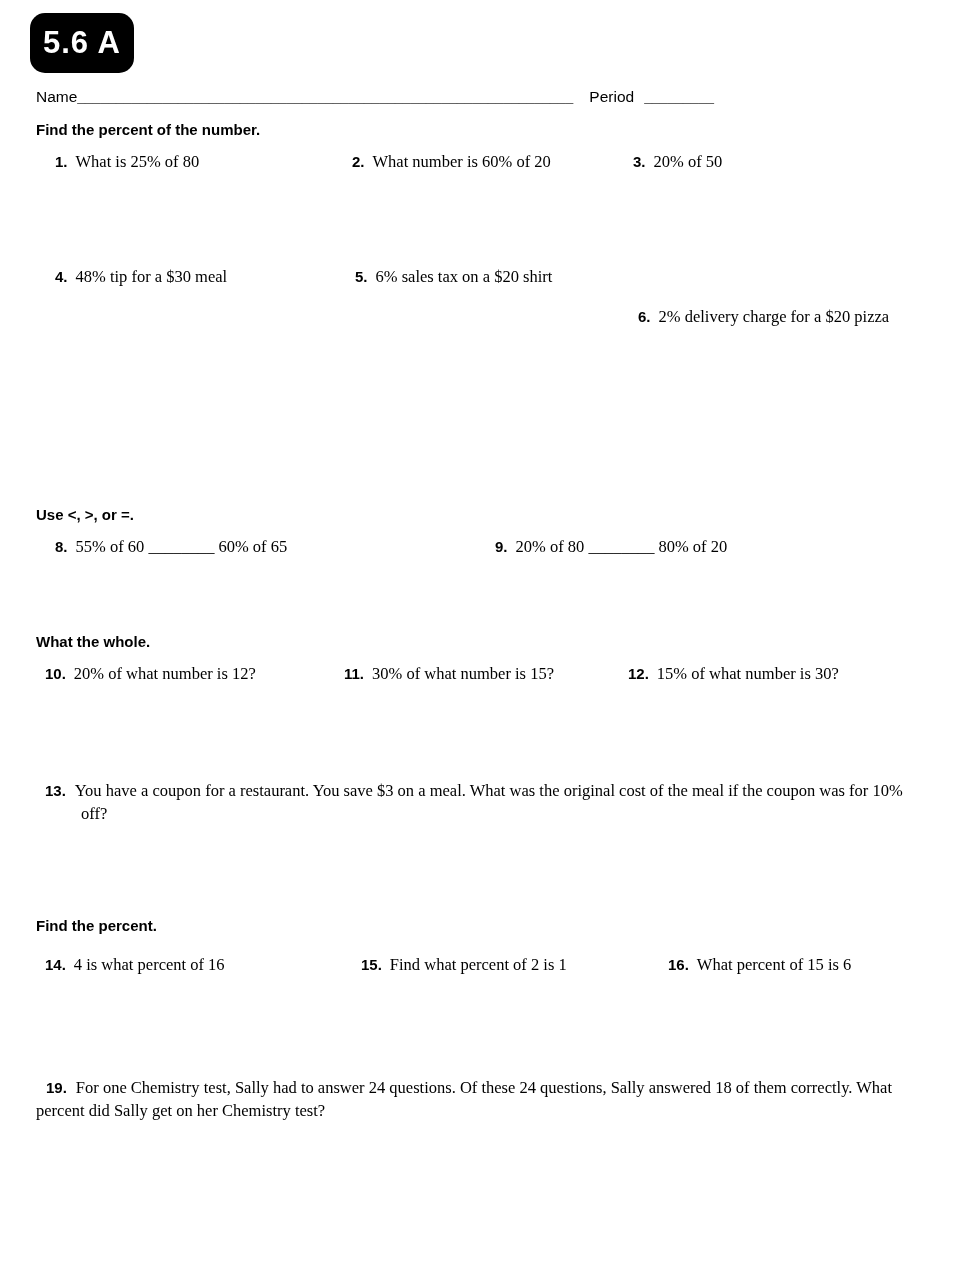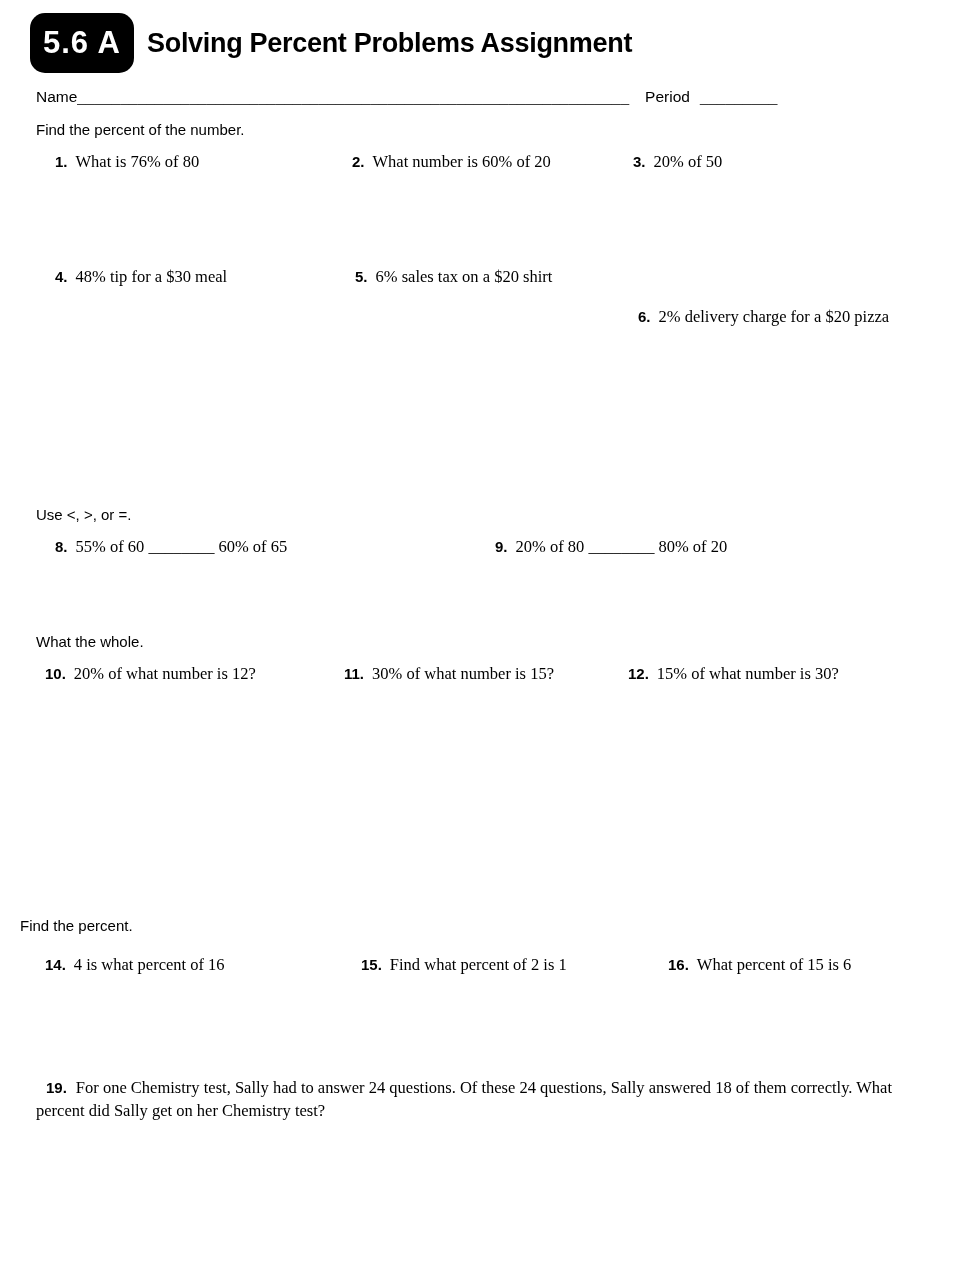--- a/index.html
+++ b/index.html
@@ -35,27 +35,27 @@
     letter-spacing: -0.3px;
   }
 
   
   .name-row {
     left: 36px; top: 88px;
     font-size: 15.5px;
     white-space: nowrap;
     color: #000;
   }
-  .blank-line { letter-spacing: 0; color: #333; }
+  .blank-line { letter-spacing: 0; color: #333; font-family: Liberation Serif, serif; }
   .name-gap { display: inline-block; width: 16px; }
   .period-gap { display: inline-block; width: 10px; }
 
   
   .heading {
-    font-weight: normal;
+    font-weight: bold;
     font-size: 15px;
     color: #000;
     white-space: nowrap;
   }
 
   
   .prob { white-space: nowrap; font-size: 16px; }
   .prob .num, .para .num {
     font-family: "Liberation Sans", sans-serif;
     font-weight: bold;
@@ -79,52 +79,50 @@
   .firstline-indent { text-indent: 10px; } 
 </style>
 </head>
 <body>
 
 <div class="page">
 
   <div class="abs badge">
     <span>5.6 A</span>
   </div>
-  <div class="abs title">
-    <span>Solving Percent Problems Assignment</span>
-  </div>
 
   <div class="abs name-row">
     <span>Name</span><span class="blank-line">________________________________________________________________</span><span class="name-gap"></span><span>Period</span><span class="period-gap"></span><span class="blank-line">_________</span>
   </div>
 
   <div class="abs heading" style="left:36px; top:121px;">Find the percent of the number.</div>
 
-  <div class="abs prob" style="left:55px;  top:152px;"><span class="num">1.</span><span class="txt">What is 76% of 80</span></div>
+  <div class="abs prob" style="left:55px;  top:152px;"><span class="num">1.</span><span class="txt">What is 25% of 80</span></div>
   <div class="abs prob" style="left:352px; top:152px;"><span class="num">2.</span><span class="txt">What number is 60% of 20</span></div>
   <div class="abs prob" style="left:633px; top:152px;"><span class="num">3.</span><span class="txt">20% of 50</span></div>
 
   <div class="abs prob" style="left:55px;  top:267px;"><span class="num">4.</span><span class="txt">48% tip for a $30 meal</span></div>
   <div class="abs prob" style="left:355px; top:267px;"><span class="num">5.</span><span class="txt">6% sales tax on a $20 shirt</span></div>
   <div class="abs prob" style="left:638px; top:267px;margin-top:40px;"><span class="num">6.</span><span class="txt">2% delivery charge for a $20 pizza</span></div>
 
 
   <div class="abs heading" style="left:36px; top:506px;">Use &lt;, &gt;, or =.</div>
 
   <div class="abs prob" style="left:55px;  top:537px;"><span class="num">8.</span><span class="txt">55% of 60 ________ 60% of 65</span></div>
   <div class="abs prob" style="left:495px; top:537px;"><span class="num">9.</span><span class="txt">20% of 80 ________ 80% of 20</span></div>
 
   <div class="abs heading" style="left:36px; top:633px;">What the whole.</div>
 
   <div class="abs prob" style="left:45px;  top:664px;"><span class="num">10.</span><span class="txt">20% of what number is 12?</span></div>
   <div class="abs prob" style="left:344px; top:664px;text-align:center;"><span class="num">11.</span><span class="txt">30% of what number is 15?</span></div>
   <div class="abs prob" style="left:628px; top:664px;"><span class="num">12.</span><span class="txt">15% of what number is 30?</span></div>
 
+  <div class="abs para hang" style="left:45px; top:779px; width:886px;"><span class="num">13.</span><span class="txt">You have a coupon for a restaurant. You save $3 on a meal. What was the original cost of the meal if the coupon was for 10% off?</span></div>
 
-  <div class="abs heading" style="left:20px; top:917px;">Find the percent.</div>
+  <div class="abs heading" style="left:36px; top:917px;">Find the percent.</div>
 
   <div class="abs prob" style="left:45px;  top:955px;"><span class="num">14.</span><span class="txt">4 is what percent of 16</span></div>
   <div class="abs prob" style="left:361px; top:955px;"><span class="num">15.</span><span class="txt">Find what percent of 2 is 1</span></div>
   <div class="abs prob" style="left:668px; top:955px;"><span class="num">16.</span><span class="txt">What percent of 15 is 6</span></div>
 
   <div class="abs para firstline-indent" style="left:36px; top:1076px; width:888px;"><span class="num">19.</span><span class="txt">For one Chemistry test, Sally had to answer 24 questions. Of these 24 questions, Sally answered 18 of them correctly. What percent did Sally get on her Chemistry test?</span></div>
 
 </div>
 
 </body></html>

